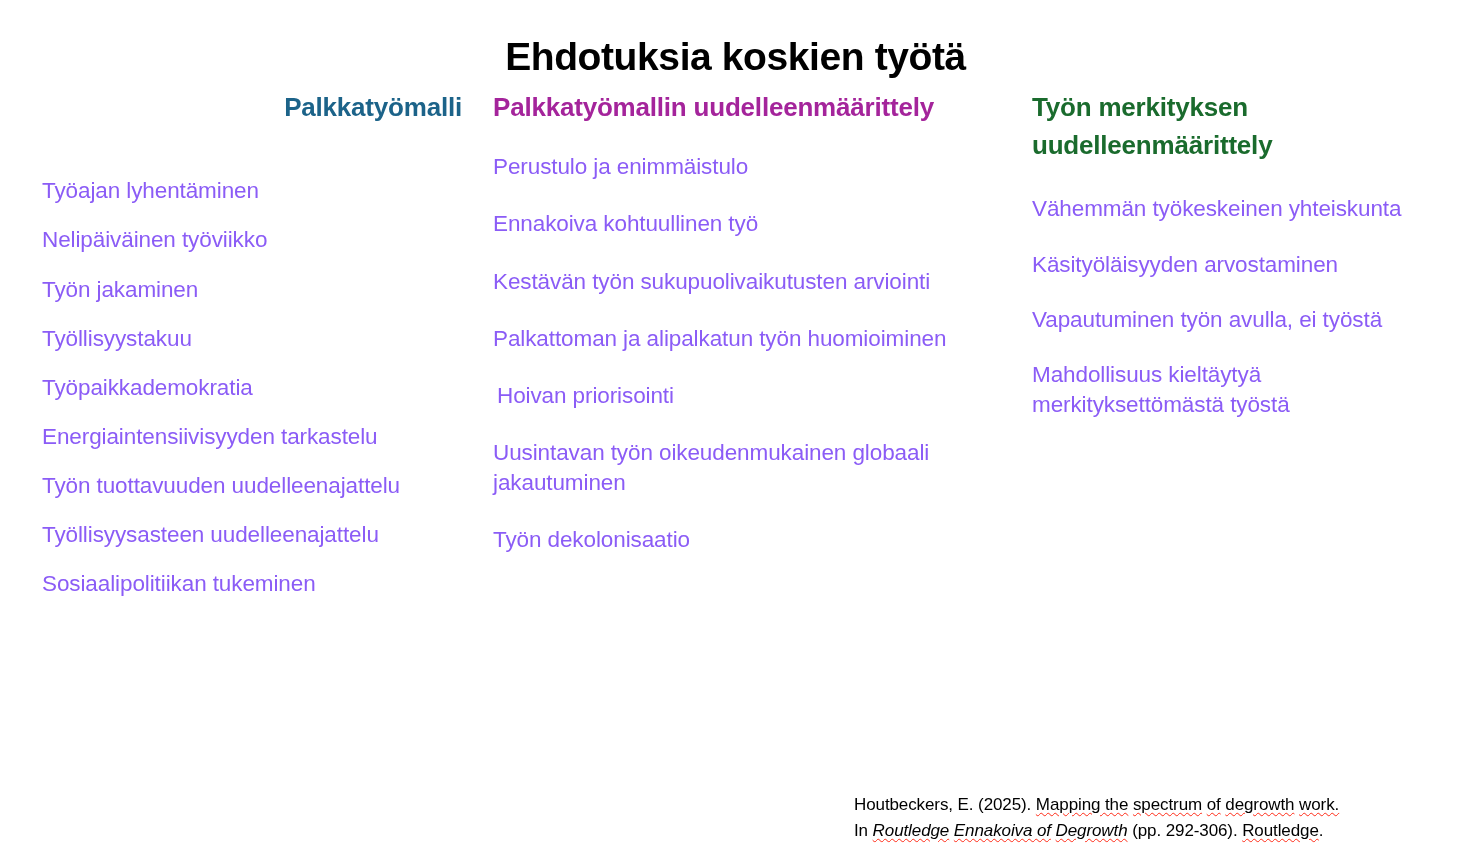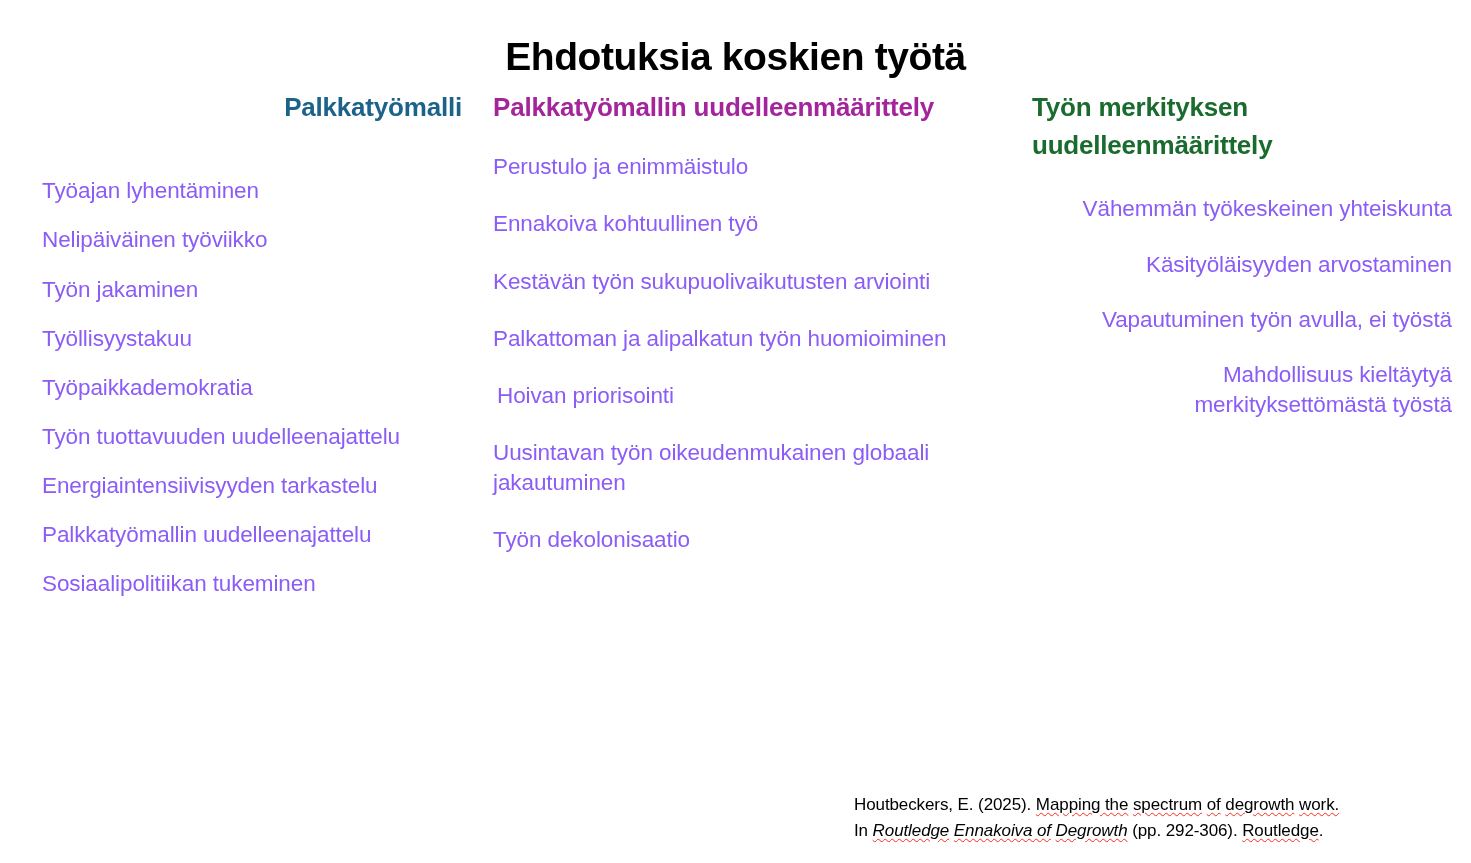--- a/index.html
+++ b/index.html
@@ -79,21 +79,21 @@
     letter-spacing: -0.1px;
   }
 
   
   .col-1 .col-list { margin-top: 50px; }
   .col-1 .col-list li { margin-bottom: 19px; }
 
   .col-2 .col-list { margin-top: 26px; }
   .col-2 .col-list li { margin-bottom: 27px; }
 
-  .col-3 .col-list { margin-top: 30px; text-align: right; }
+  .col-3 .col-list { margin-top: 30px; }
   .col-3 .col-list li { margin-bottom: 25px; }
 
   
   .col-2 .col-list li.indent { padding-left: 4px; }
 
   
   .citation {
     position: absolute;
     left: 854px;
     top: 792px;
@@ -125,23 +125,23 @@
   <div class="columns">
 
     <div class="column col-1">
       <div class="col-header" style="color: rgb(28, 99, 137);">Palkkatyömalli</div>
       <ul class="col-list">
         <li>Työajan lyhentäminen</li>
         <li>Nelipäiväinen työviikko</li>
         <li>Työn jakaminen</li>
         <li>Työllisyystakuu</li>
         <li>Työpaikkademokratia</li>
+        <li>Energiaintensiivisyyden tarkastelu</li>
         <li>Työn tuottavuuden uudelleenajattelu</li>
-        <li>Energiaintensiivisyyden tarkastelu</li>
-        <li>Palkkatyömallin uudelleenajattelu</li>
+        <li>Työllisyysasteen uudelleenajattelu</li>
         <li>Sosiaalipolitiikan tukeminen</li>
       </ul>
     </div>
 
     <div class="column col-2">
       <div class="col-header" style="color: rgb(164, 36, 155);">Palkkatyömallin uudelleenmäärittely</div>
       <ul class="col-list">
         <li>Perustulo ja enimmäistulo</li>
         <li>Ennakoiva kohtuullinen työ</li>
         <li>Kestävän työn sukupuolivaikutusten arviointi</li>

